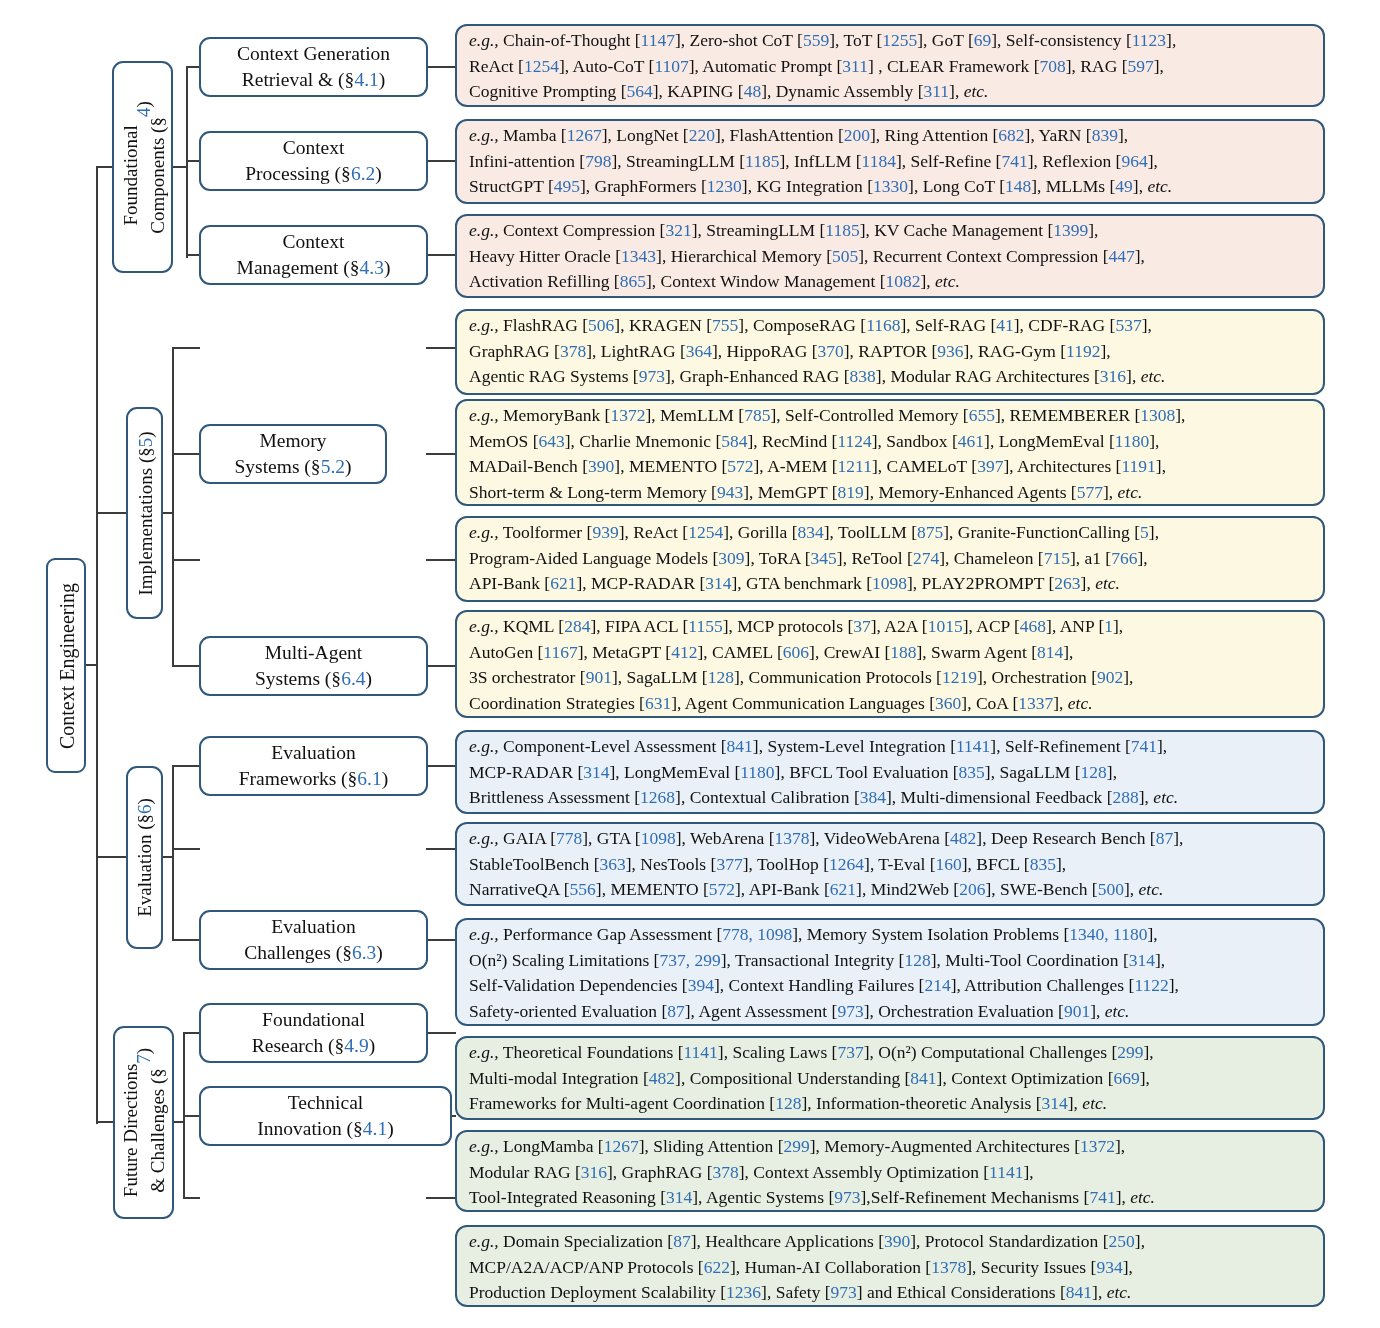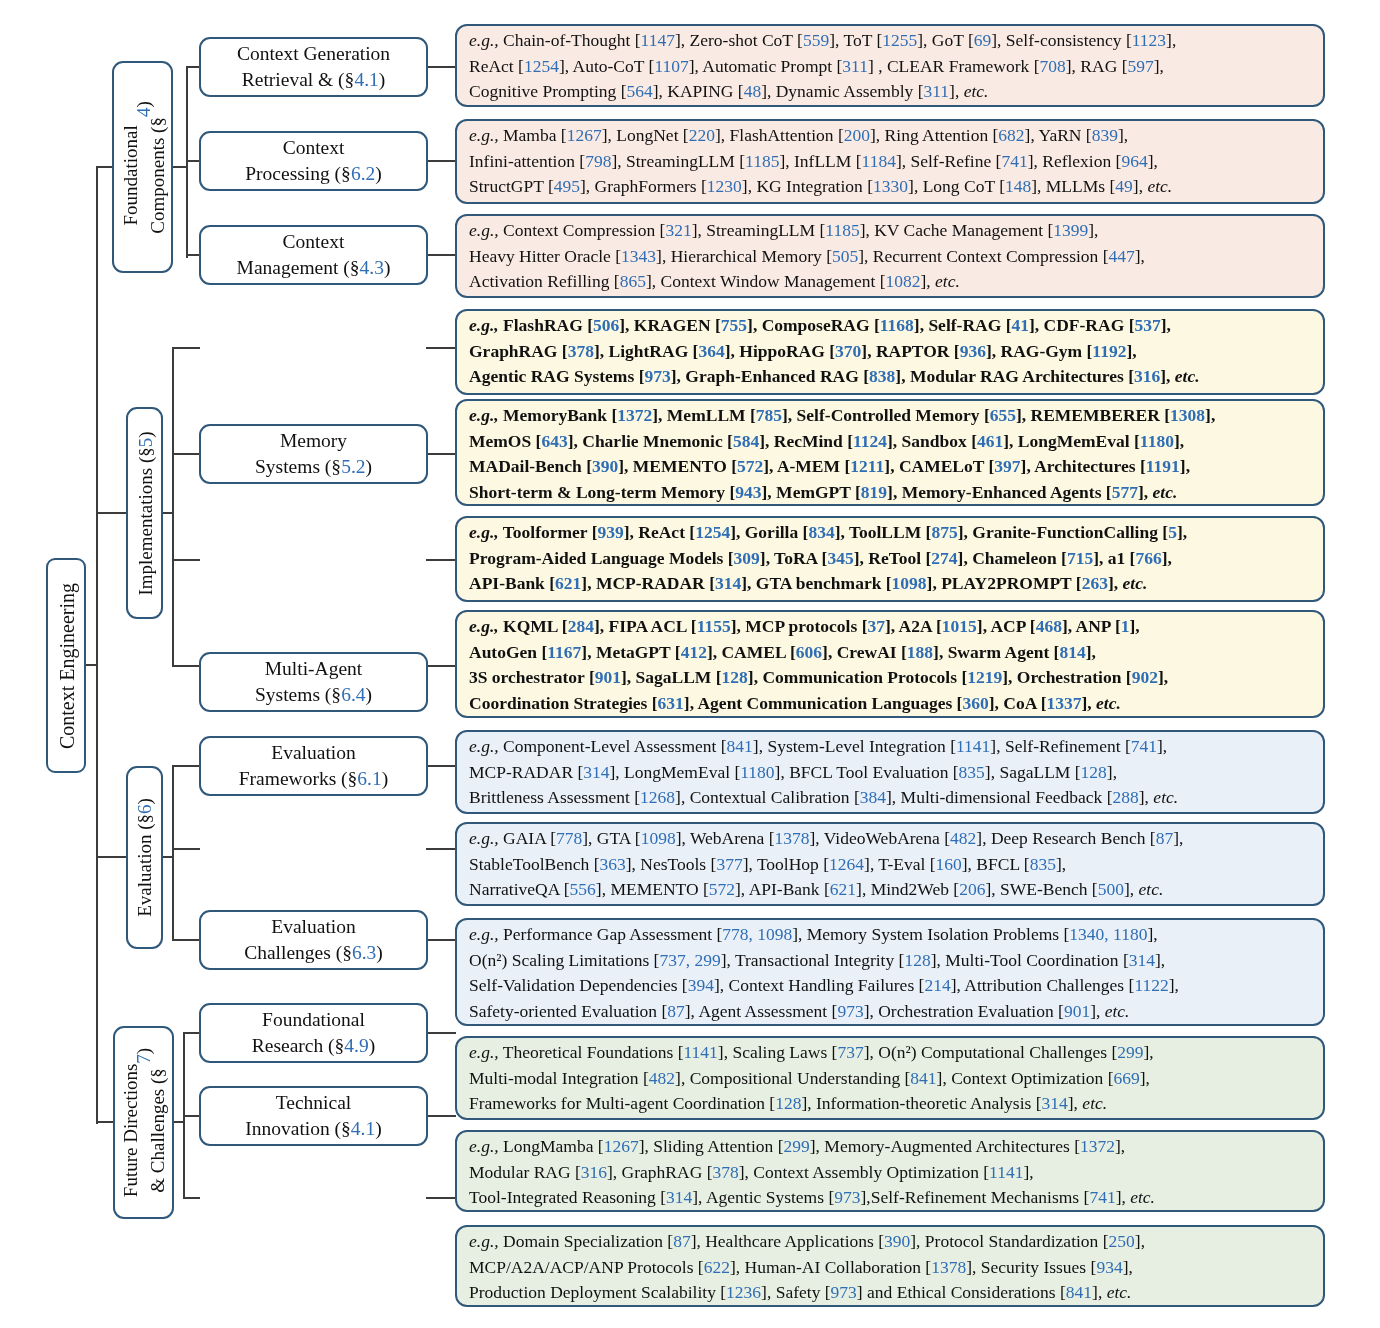--- a/index.html
+++ b/index.html
@@ -23,21 +23,21 @@
   .vtext{
     position:absolute;display:flex;align-items:center;justify-content:center;
     transform:rotate(-90deg);text-align:center;font-size:19px;line-height:27px;
     white-space:nowrap;
   }
   .content{
     border-radius:12px;font-size:17.5px;line-height:25.5px;
     padding:2px 10px 0 12px;text-align:left;
   }
   .f4{background:var(--fill4,#faeae4);}
-  .f5{background:var(--fill5,#fcf8e2);font-weight:bold;}
+  .f5{background:var(--fill5,#fcf8e2);}
   .f6{background:var(--fill6,#eaf0f8);}
   .f7{background:var(--fill7,#e7efe3);}
   .cite{color:var(--cite,#2f6eb5);}
   .it{font-style:italic;}
 </style>
 </head>
 <body>
 
 <div class="canvas">
 
@@ -107,36 +107,36 @@
 
   <div class="box node" style="left:199px;top:37px;width:229px;height:60px;">
     <div>Context Generation<br>Retrieval &amp;  (§<span class="cite">4.1</span>)</div>
     </div>
   <div class="box node" style="left:199px;top:131px;width:229px;height:60px;">
     <div>Context<br>Processing (§<span class="cite">6.2</span>)</div>
     </div>
   <div class="box node" style="left:199px;top:225px;width:229px;height:60px;">
     <div>Context<br>Management (§<span class="cite">4.3</span>)</div>
     </div>
-  <div class="box node" style="left:199px;top:424px;width:229px;height:60px;">
+  <div class="box node" style="left:199px;top:424px;width:188px;height:60px;">
     <div>Memory<br>Systems (§<span class="cite">5.2</span>)</div>
     </div>
-  <div class="box node" style="left:199px;top:636px;width:229px;height:60px;margin-top:16px;">
+  <div class="box node" style="left:199px;top:636px;width:229px;height:60px;">
     <div>Multi-Agent<br>Systems (§<span class="cite">6.4</span>)</div>
     </div>
   <div class="box node" style="left:199px;top:736px;width:229px;height:60px;">
     <div>Evaluation<br>Frameworks (§<span class="cite">6.1</span>)</div>
     </div>
   <div class="box node" style="left:199px;top:910px;width:229px;height:60px;">
     <div>Evaluation<br>Challenges (§<span class="cite">6.3</span>)</div>
     </div>
   <div class="box node" style="left:199px;top:1003px;width:229px;height:60px;">
     <div>Foundational<br>Research (§<span class="cite">4.9</span>)</div>
     </div>
-  <div class="box node" style="left:199px;top:1086px;width:229px;height:60px;">
+  <div class="box node" style="left:199px;top:1086px;width:253px;height:60px;">
     <div>Technical<br>Innovation (§<span class="cite">4.1</span>)</div>
     </div>
 
   <div class="box content f4" style="left:455px;top:24px;width:870px;height:83px;"><span class="it">e.g.,</span> Chain-of-Thought [<span class="cite">1147</span>], Zero-shot CoT [<span class="cite">559</span>], ToT [<span class="cite">1255</span>], GoT [<span class="cite">69</span>], Self-consistency [<span class="cite">1123</span>],<br>ReAct [<span class="cite">1254</span>], Auto-CoT [<span class="cite">1107</span>], Automatic Prompt [<span class="cite">311</span>] , CLEAR Framework [<span class="cite">708</span>], RAG [<span class="cite">597</span>],<br>Cognitive Prompting [<span class="cite">564</span>], KAPING [<span class="cite">48</span>], Dynamic Assembly [<span class="cite">311</span>], <span class="it">etc.</span></div>
   <div class="box content f4" style="left:455px;top:119px;width:870px;height:85px;"><span class="it">e.g.,</span> Mamba [<span class="cite">1267</span>], LongNet [<span class="cite">220</span>], FlashAttention [<span class="cite">200</span>], Ring Attention [<span class="cite">682</span>], YaRN [<span class="cite">839</span>],<br>Infini-attention [<span class="cite">798</span>], StreamingLLM [<span class="cite">1185</span>], InfLLM [<span class="cite">1184</span>], Self-Refine [<span class="cite">741</span>], Reflexion [<span class="cite">964</span>],<br>StructGPT [<span class="cite">495</span>], GraphFormers [<span class="cite">1230</span>], KG Integration [<span class="cite">1330</span>], Long CoT [<span class="cite">148</span>], MLLMs [<span class="cite">49</span>], <span class="it">etc.</span></div>
   <div class="box content f4" style="left:455px;top:214px;width:870px;height:84px;"><span class="it">e.g.,</span> Context Compression [<span class="cite">321</span>], StreamingLLM [<span class="cite">1185</span>], KV Cache Management [<span class="cite">1399</span>],<br>Heavy Hitter Oracle [<span class="cite">1343</span>], Hierarchical Memory [<span class="cite">505</span>], Recurrent Context Compression [<span class="cite">447</span>],<br>Activation Refilling [<span class="cite">865</span>], Context Window Management [<span class="cite">1082</span>], <span class="it">etc.</span></div>
   <div class="box content f5" style="left:455px;top:309px;width:870px;height:86px;"><span class="it">e.g.,</span> FlashRAG [<span class="cite">506</span>], KRAGEN [<span class="cite">755</span>], ComposeRAG [<span class="cite">1168</span>], Self-RAG [<span class="cite">41</span>], CDF-RAG [<span class="cite">537</span>],<br>GraphRAG [<span class="cite">378</span>], LightRAG [<span class="cite">364</span>], HippoRAG [<span class="cite">370</span>], RAPTOR [<span class="cite">936</span>], RAG-Gym [<span class="cite">1192</span>],<br>Agentic RAG Systems [<span class="cite">973</span>], Graph-Enhanced RAG [<span class="cite">838</span>], Modular RAG Architectures [<span class="cite">316</span>], <span class="it">etc.</span></div>
   <div class="box content f5" style="left:455px;top:399px;width:870px;height:107px;"><span class="it">e.g.,</span> MemoryBank [<span class="cite">1372</span>], MemLLM [<span class="cite">785</span>], Self-Controlled Memory [<span class="cite">655</span>], REMEMBERER [<span class="cite">1308</span>],<br>MemOS [<span class="cite">643</span>], Charlie Mnemonic [<span class="cite">584</span>], RecMind [<span class="cite">1124</span>], Sandbox [<span class="cite">461</span>], LongMemEval [<span class="cite">1180</span>],<br>MADail-Bench [<span class="cite">390</span>], MEMENTO [<span class="cite">572</span>], A-MEM [<span class="cite">1211</span>], CAMELoT [<span class="cite">397</span>], Architectures [<span class="cite">1191</span>],<br>Short-term &amp; Long-term Memory [<span class="cite">943</span>], MemGPT [<span class="cite">819</span>], Memory-Enhanced Agents [<span class="cite">577</span>], <span class="it">etc.</span></div>
   <div class="box content f5" style="left:455px;top:516px;width:870px;height:86px;"><span class="it">e.g.,</span> Toolformer [<span class="cite">939</span>], ReAct [<span class="cite">1254</span>], Gorilla [<span class="cite">834</span>], ToolLLM [<span class="cite">875</span>], Granite-FunctionCalling [<span class="cite">5</span>],<br>Program-Aided Language Models [<span class="cite">309</span>], ToRA [<span class="cite">345</span>], ReTool [<span class="cite">274</span>], Chameleon [<span class="cite">715</span>], a1 [<span class="cite">766</span>],<br>API-Bank [<span class="cite">621</span>], MCP-RADAR [<span class="cite">314</span>], GTA benchmark [<span class="cite">1098</span>], PLAY2PROMPT [<span class="cite">263</span>], <span class="it">etc.</span></div>
   <div class="box content f5" style="left:455px;top:610px;width:870px;height:108px;"><span class="it">e.g.,</span> KQML [<span class="cite">284</span>], FIPA ACL [<span class="cite">1155</span>], MCP protocols [<span class="cite">37</span>], A2A [<span class="cite">1015</span>], ACP [<span class="cite">468</span>], ANP [<span class="cite">1</span>],<br>AutoGen [<span class="cite">1167</span>], MetaGPT [<span class="cite">412</span>], CAMEL [<span class="cite">606</span>], CrewAI [<span class="cite">188</span>], Swarm Agent [<span class="cite">814</span>],<br>3S orchestrator [<span class="cite">901</span>], SagaLLM [<span class="cite">128</span>], Communication Protocols [<span class="cite">1219</span>], Orchestration  [<span class="cite">902</span>],<br>Coordination Strategies [<span class="cite">631</span>], Agent Communication Languages [<span class="cite">360</span>], CoA [<span class="cite">1337</span>], <span class="it">etc.</span></div>

